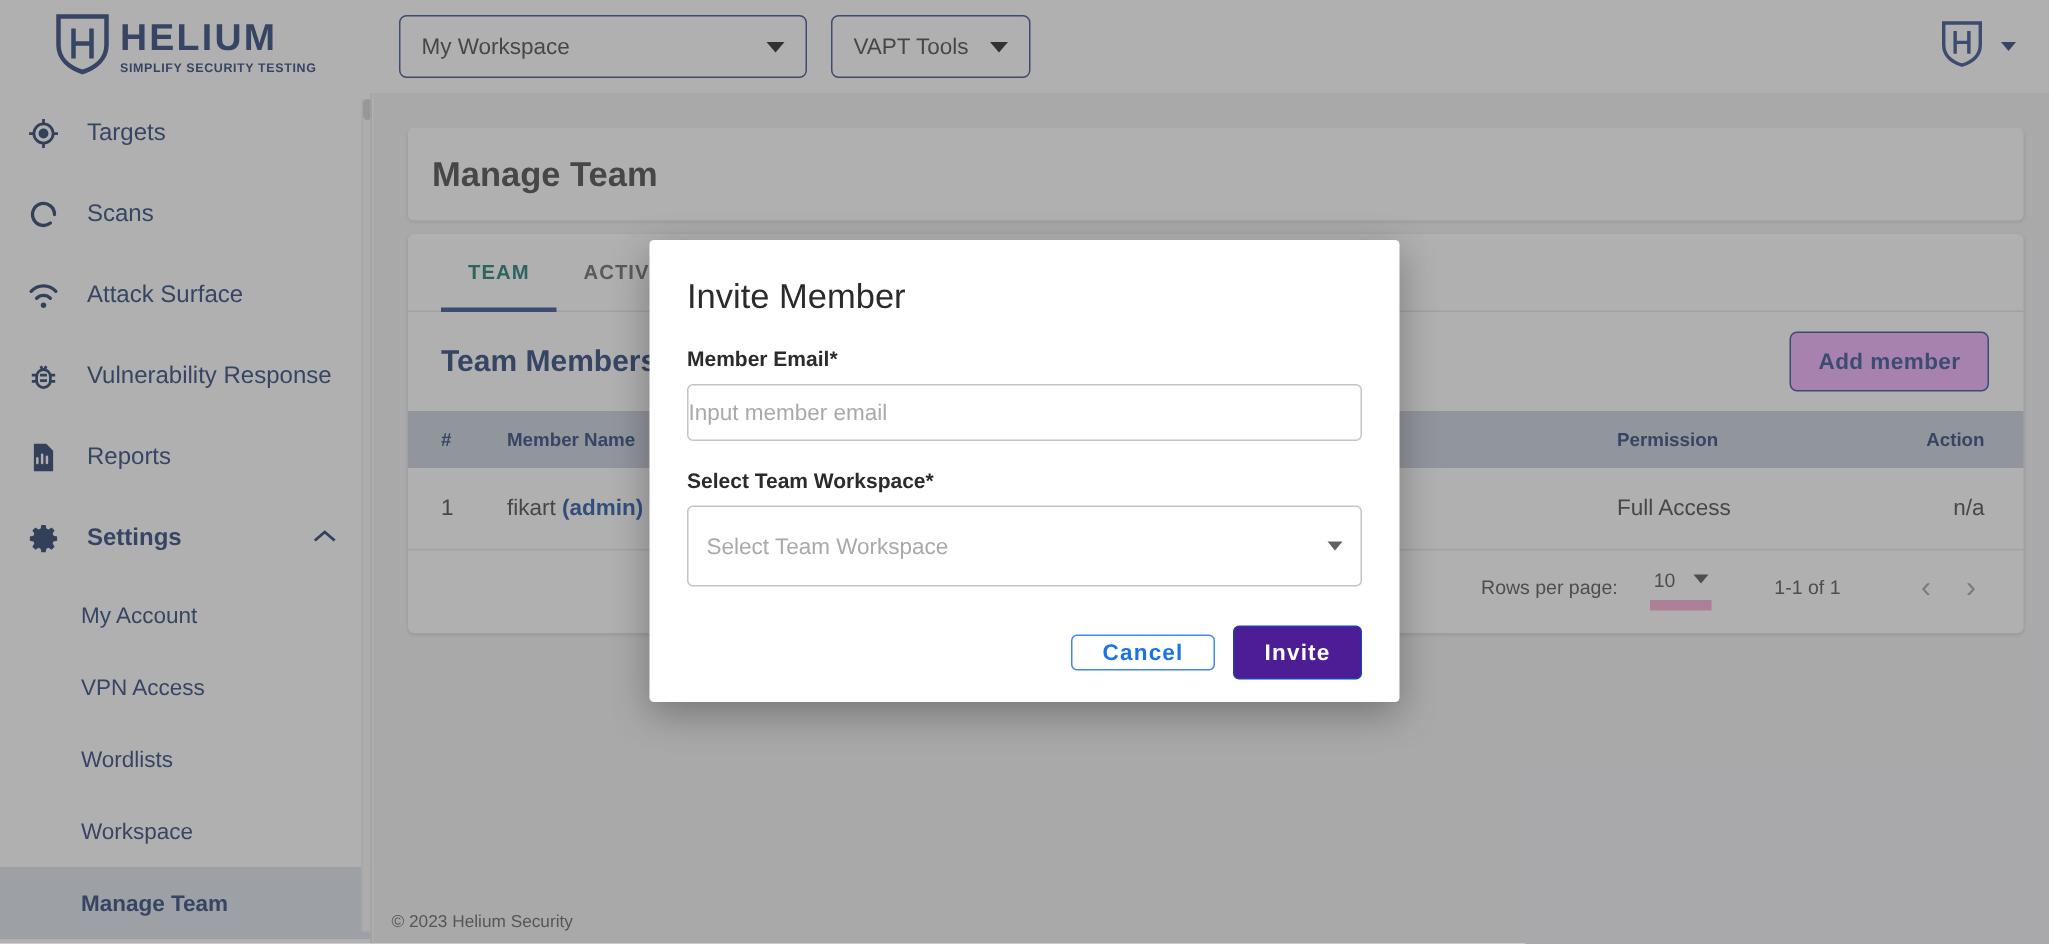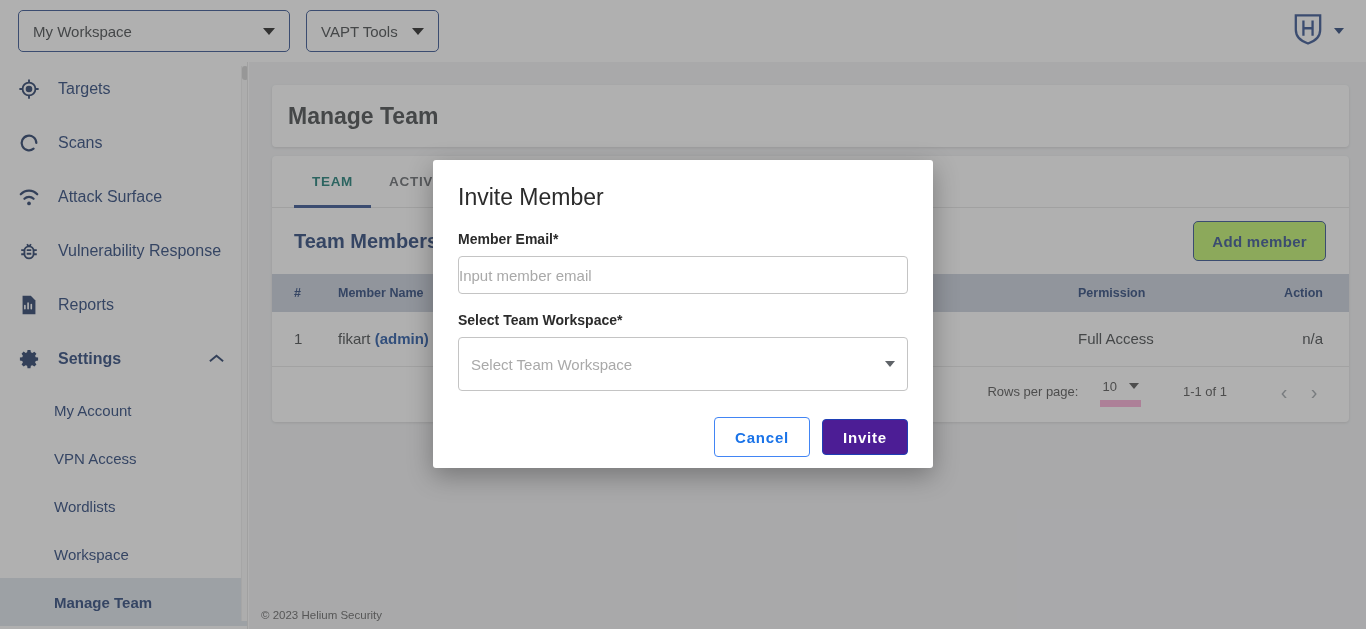--- a/index.html
+++ b/index.html
@@ -155,21 +155,21 @@
     height: 66px; display: flex; align-items: center;
     padding: 0 23px 0 22px;
   }
   .section-head h2 {
     font-size: 20px; font-weight: 700; color: #1f3c74;
   }
   .add-member-btn {
     margin-left: auto;
     height: 40px; padding: 0 18px;
     border: 1px solid #2b4a8b; border-radius: 5px;
-    background: #bef264; color: #2b4a8b;
+    background: #f0abfc; color: #2b4a8b;
     font-size: 15px; font-weight: 700; letter-spacing: .3px;
     display: flex; align-items: center;
   }
   table.tbl { width: 100%; border-collapse: collapse; }
   table.tbl th {
     background: #c6cedb;
     color: #1f3c74;
     font-size: 12.5px; font-weight: 700;
     text-align: left;
     height: 38px;
@@ -260,39 +260,51 @@
     width: 0; height: 0;
     border-left: 5px solid transparent;
     border-right: 5px solid transparent;
     border-top: 6px solid #5f6368;
   }
   .modal-actions {
     display: flex; justify-content: flex-end; align-items: center;
     gap: 12px; margin-top: 26px;
   }
   .btn-cancel {
-    height: 40px; padding: 0 20px;
+    height: 24px; padding: 0 20px;
     background: #fff; border: 1px solid #4285f4; border-radius: 4px;
     color: #1a73e8; font-size: 15px; font-weight: 700; letter-spacing: .8px;
     font-family: "Liberation Sans", sans-serif;
   }
   .btn-invite {
     height: 36px; padding: 0 20px;
     background: #4c1d95; border: 1px solid #1f3fb5; border-radius: 4px;
     color: #fff; font-size: 15px; font-weight: 700; letter-spacing: .8px;
     font-family: "Liberation Sans", sans-serif;
   }
 </style>
 </head>
 <body>
 
 <div id="page-root">
 
   <div class="topbar">
 
+    <div class="logo-wrap">
+      <span class="logo-shield">
+        <svg width="36" height="42" viewBox="0 0 36 42">
+          <path d="M2 3 L18 3 L34 3 L34 22 C34 31 27 37 18 40 C9 37 2 31 2 22 Z" fill="none" stroke="#1f3c74" stroke-width="3"></path>
+          <path d="M12 11 L12 31 M24 11 L24 31 M12 21 L24 21" stroke="#1f3c74" stroke-width="3" fill="none"></path>
+        </svg>
+      </span>
+      <span class="logo-text">
+        <span class="logo-title">HELIUM</span>
+        <span class="logo-sub">SIMPLIFY SECURITY TESTING</span>
+      </span>
+    </div>
 
     <div class="ws-select">
       <span class="lbl">My Workspace</span>
       <span class="caret"></span>
     </div>
 
     <div class="vapt-select">
       <span>VAPT Tools</span>
       <span class="caret"></span>
     </div>

